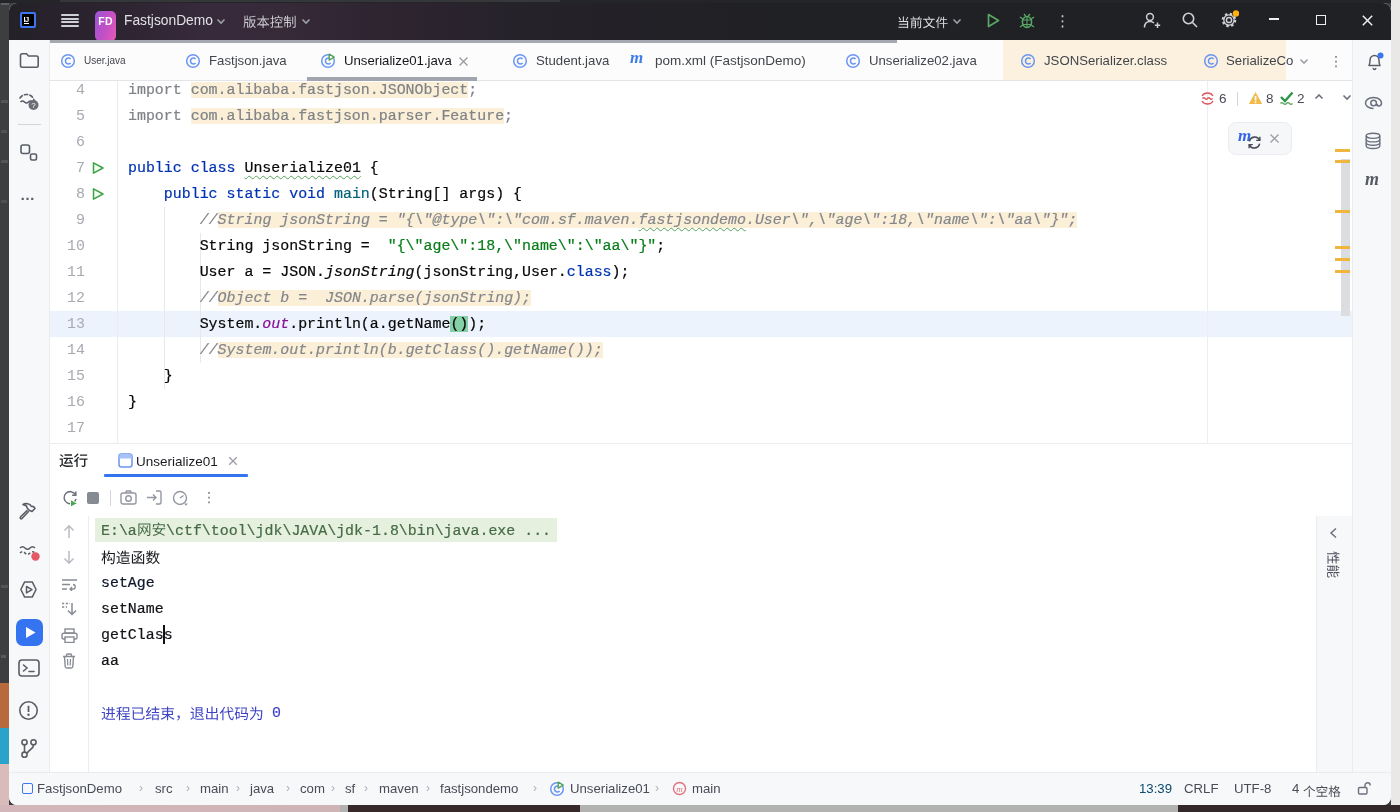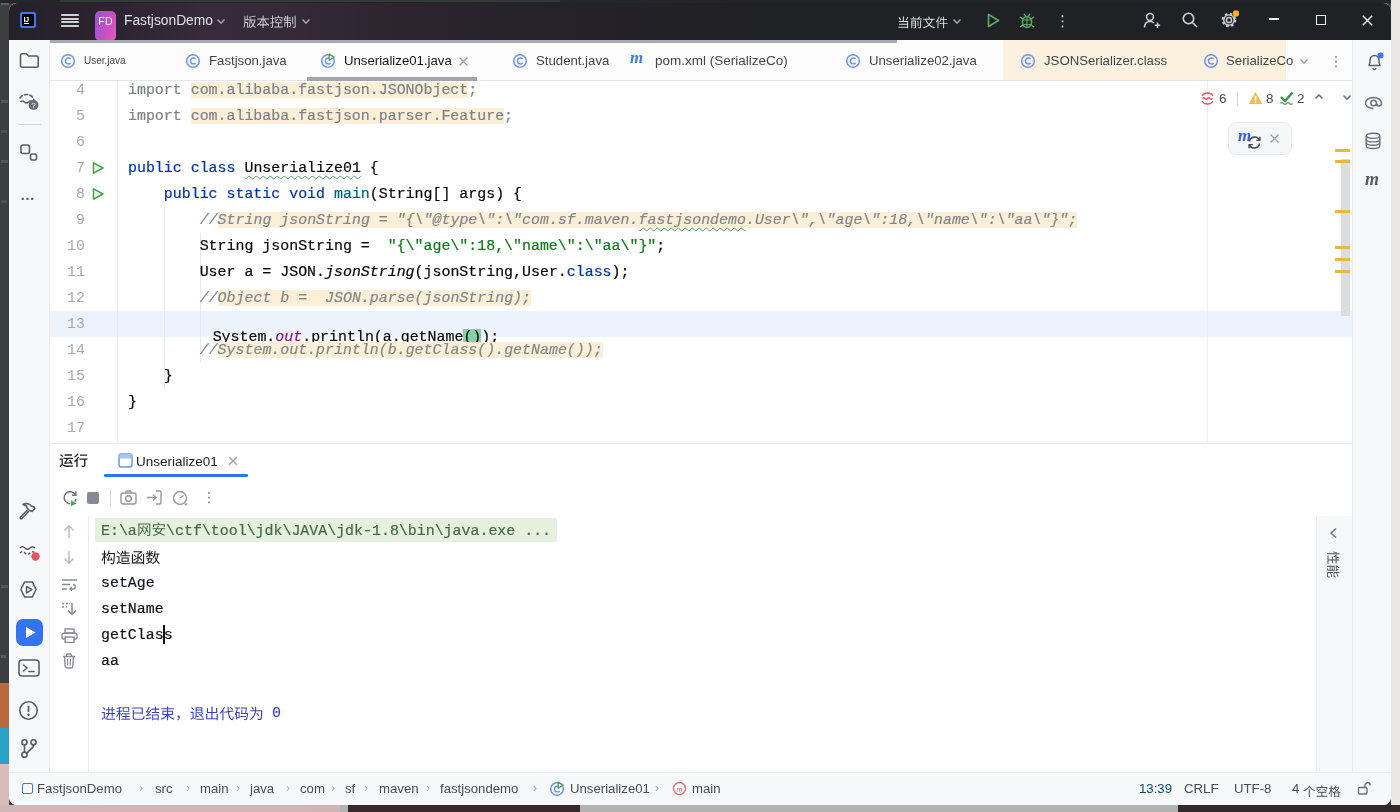--- a/index.html
+++ b/index.html
@@ -42,21 +42,21 @@
  border:2px solid #3b77ee;border-radius:2px;box-sizing:border-box">
  <div class="abs" style="left:1.5px;top:0.5px;font:bold 7.5px &quot;Liberation Sans&quot;;color:#fff;letter-spacing:-0.5px">IJ</div>
  <div class="abs" style="left:2px;top:8.5px;width:5px;height:1.8px;background:#fff"></div>
   </div>
 <div class="abs" style="left:61px;top:14px;width:18px;height:2px;background:#ced0d6;border-radius:1px"></div>
 <div class="abs" style="left:61px;top:17.6px;width:18px;height:2px;background:#ced0d6;border-radius:1px"></div>
 <div class="abs" style="left:61px;top:21.2px;width:18px;height:2px;background:#ced0d6;border-radius:1px"></div>
 <div class="abs" style="left:61px;top:24.8px;width:18px;height:2px;background:#ced0d6;border-radius:1px"></div>
 <div class="abs" style="left:95px;top:11px;width:21px;height:30px;border-radius:5px;
  background:linear-gradient(110deg,#9a55d8 0%,#c44fc4 55%,#e75bb6 100%);
- color:#fff;font-size:10.5px;font-weight:normal;text-align:center;line-height:21px;letter-spacing:.3px">FD</div>
+ color:#fff;font-size:10.5px;font-weight:bold;text-align:center;line-height:21px;letter-spacing:.3px">FD</div>
 <div class="abs" style="left:124px;top:12px;font-size:13.8px;color:#dfe1e5;line-height:17px">FastjsonDemo</div>
 <svg class="abs" style="left:216px;top:18px" width="10.0" height="7.0" viewBox="0 0 10 7">
     <path transform="" d="M1.5 1.5 L5 5 L8.5 1.5" fill="none" stroke="#9da0a6" stroke-width="1.6"></path>
   </svg>
 <div class="abs" style="left:243px;top:13px"><svg width="53.6" height="16.8" viewBox="0 0 4000.0 1250" style="vertical-align:-4.958px" fill="#caccd1">
       <path transform="translate(0.0,880) scale(1,-1)" d="M105 820V422C105 271 96 91 30 -37C47 -47 72 -69 84 -83C143 20 164 151 171 283H309V-79H378V351H173L174 423V496H439V563H351V842H282V563H174V820ZM852 479C830 365 792 268 743 188C694 272 659 371 636 479ZM483 772V427C483 278 474 90 397 -43C415 -52 444 -72 457 -85C543 58 555 259 555 427V479H576C602 345 642 226 700 128C646 61 583 11 514 -21C530 -35 549 -64 559 -82C627 -47 689 2 742 65C789 3 845 -46 912 -82C923 -63 946 -36 963 -22C893 11 834 60 786 123C857 228 908 365 932 539L887 551L875 548H555V712C692 723 841 742 948 768L901 832C800 806 630 784 483 772Z"></path>
       <path transform="translate(1000.0,880) scale(1,-1)" d="M460 839V629H65V553H367C294 383 170 221 37 140C55 125 80 98 92 79C237 178 366 357 444 553H460V183H226V107H460V-80H539V107H772V183H539V553H553C629 357 758 177 906 81C920 102 946 131 965 146C826 226 700 384 628 553H937V629H539V839Z"></path>
       <path transform="translate(2000.0,880) scale(1,-1)" d="M695 553C758 496 843 415 884 369L933 418C889 463 804 540 741 594ZM560 593C513 527 440 460 370 415C384 402 408 372 417 358C489 410 572 491 626 569ZM164 841V646H43V575H164V336C114 319 68 305 32 294L49 219L164 261V16C164 2 159 -2 147 -2C135 -3 96 -3 53 -2C63 -22 72 -53 74 -71C137 -72 177 -69 200 -58C225 -46 234 -25 234 16V286L342 325L330 394L234 360V575H338V646H234V841ZM332 20V-47H964V20H689V271H893V338H413V271H613V20ZM588 823C602 792 619 752 631 719H367V544H435V653H882V554H954V719H712C700 754 678 802 658 841Z"></path>
       <path transform="translate(3000.0,880) scale(1,-1)" d="M676 748V194H747V748ZM854 830V23C854 7 849 2 834 2C815 1 759 1 700 3C710 -20 721 -55 725 -76C800 -76 855 -74 885 -62C916 -48 928 -26 928 24V830ZM142 816C121 719 87 619 41 552C60 545 93 532 108 524C125 553 142 588 158 627H289V522H45V453H289V351H91V2H159V283H289V-79H361V283H500V78C500 67 497 64 486 64C475 63 442 63 400 65C409 46 418 19 421 -1C476 -1 515 0 538 11C563 23 569 42 569 76V351H361V453H604V522H361V627H565V696H361V836H289V696H183C194 730 204 766 212 802Z"></path>
     </svg></div>
@@ -129,21 +129,21 @@
 <div class="abs" style="left:344px;top:53px;font-size:13.2px;color:#15161a;line-height:16px">Unserialize01.java</div>
 <svg class="abs" style="left:458px;top:56px" width="11" height="11" viewBox="0 0 11 11">
  <path d="M1.5 1.5 L9.5 9.5 M9.5 1.5 L1.5 9.5" stroke="#9a9da5" stroke-width="1.4"></path>
   </svg>
 <svg class="abs" style="left:512px;top:53px" width="16" height="16" viewBox="0 0 16 16">
     <circle cx="8" cy="8" r="6.3" fill="none" stroke="#6b95f2" stroke-width="1.5"></circle>
     <path d="M10.6 5.9 A3 3 0 1 0 10.6 10.1" fill="none" stroke="#6b95f2" stroke-width="1.5"></path>
   </svg>
 <div class="abs" style="left:536px;top:53px;font-size:13.2px;color:#43454d;line-height:16px">Student.java</div>
 <div class="abs" style="left:630px;top:48px;font:italic 700 17px 'Liberation Serif',serif;color:#3f7ce8">m</div>
-<div class="abs" style="left:655px;top:53px;font-size:13.5px;color:#43454d">pom.xml (SerializeCo)</div>
+<div class="abs" style="left:655px;top:53px;font-size:13.5px;color:#43454d">pom.xml (FastjsonDemo)</div>
 <svg class="abs" style="left:845px;top:53px" width="16" height="16" viewBox="0 0 16 16">
     <circle cx="8" cy="8" r="6.3" fill="none" stroke="#6b95f2" stroke-width="1.5"></circle>
     <path d="M10.6 5.9 A3 3 0 1 0 10.6 10.1" fill="none" stroke="#6b95f2" stroke-width="1.5"></path>
   </svg>
 <div class="abs" style="left:869px;top:53px;font-size:13.2px;color:#43454d;line-height:16px">Unserialize02.java</div>
 <svg class="abs" style="left:1020px;top:53px" width="16" height="16" viewBox="0 0 16 16">
     <circle cx="8" cy="8" r="6.3" fill="none" stroke="#6b95f2" stroke-width="1.5"></circle>
     <path d="M10.6 5.9 A3 3 0 1 0 10.6 10.1" fill="none" stroke="#6b95f2" stroke-width="1.5"></path>
   </svg>
 <div class="abs" style="left:1044px;top:53px;font-size:13.2px;color:#43454d;line-height:16px">JSONSerializer.class</div>
@@ -273,21 +273,21 @@
 <div class="row" style="top:178px">
 <span class="ln">11</span>
 <pre class="code" style="margin:0">        User a = JSON.<span class="it">jsonString</span>(jsonString,User.<span class="kw">class</span>);</pre>
 </div>
 <div class="row" style="top:204px">
 <span class="ln">12</span>
 <pre class="code" style="left:149.7px;margin:0"><span class="cm">//</span><span class="cm hl">Object b =  JSON.parse(jsonString);</span></pre>
 </div>
 <div class="row" style="top:230px">
 <span class="ln">13</span>
-<pre class="code" style="margin:13px">        System.<span class="pur">out</span>.println(a.getName<span class="pm">()</span>);</pre>
+<pre class="code" style="margin:0">        System.<span class="pur">out</span>.println(a.getName<span class="pm">()</span>);</pre>
 </div>
 <div class="row" style="top:256px">
 <span class="ln">14</span>
 <pre class="code" style="left:149.7px;margin:0"><span class="cm">//</span><span class="cm hl">System.out.println(b.getClass().getName());</span></pre>
 </div>
 <div class="row" style="top:282px">
 <span class="ln">15</span>
 <pre class="code" style="margin:0">    }</pre>
 </div>
 <div class="row" style="top:308px">

